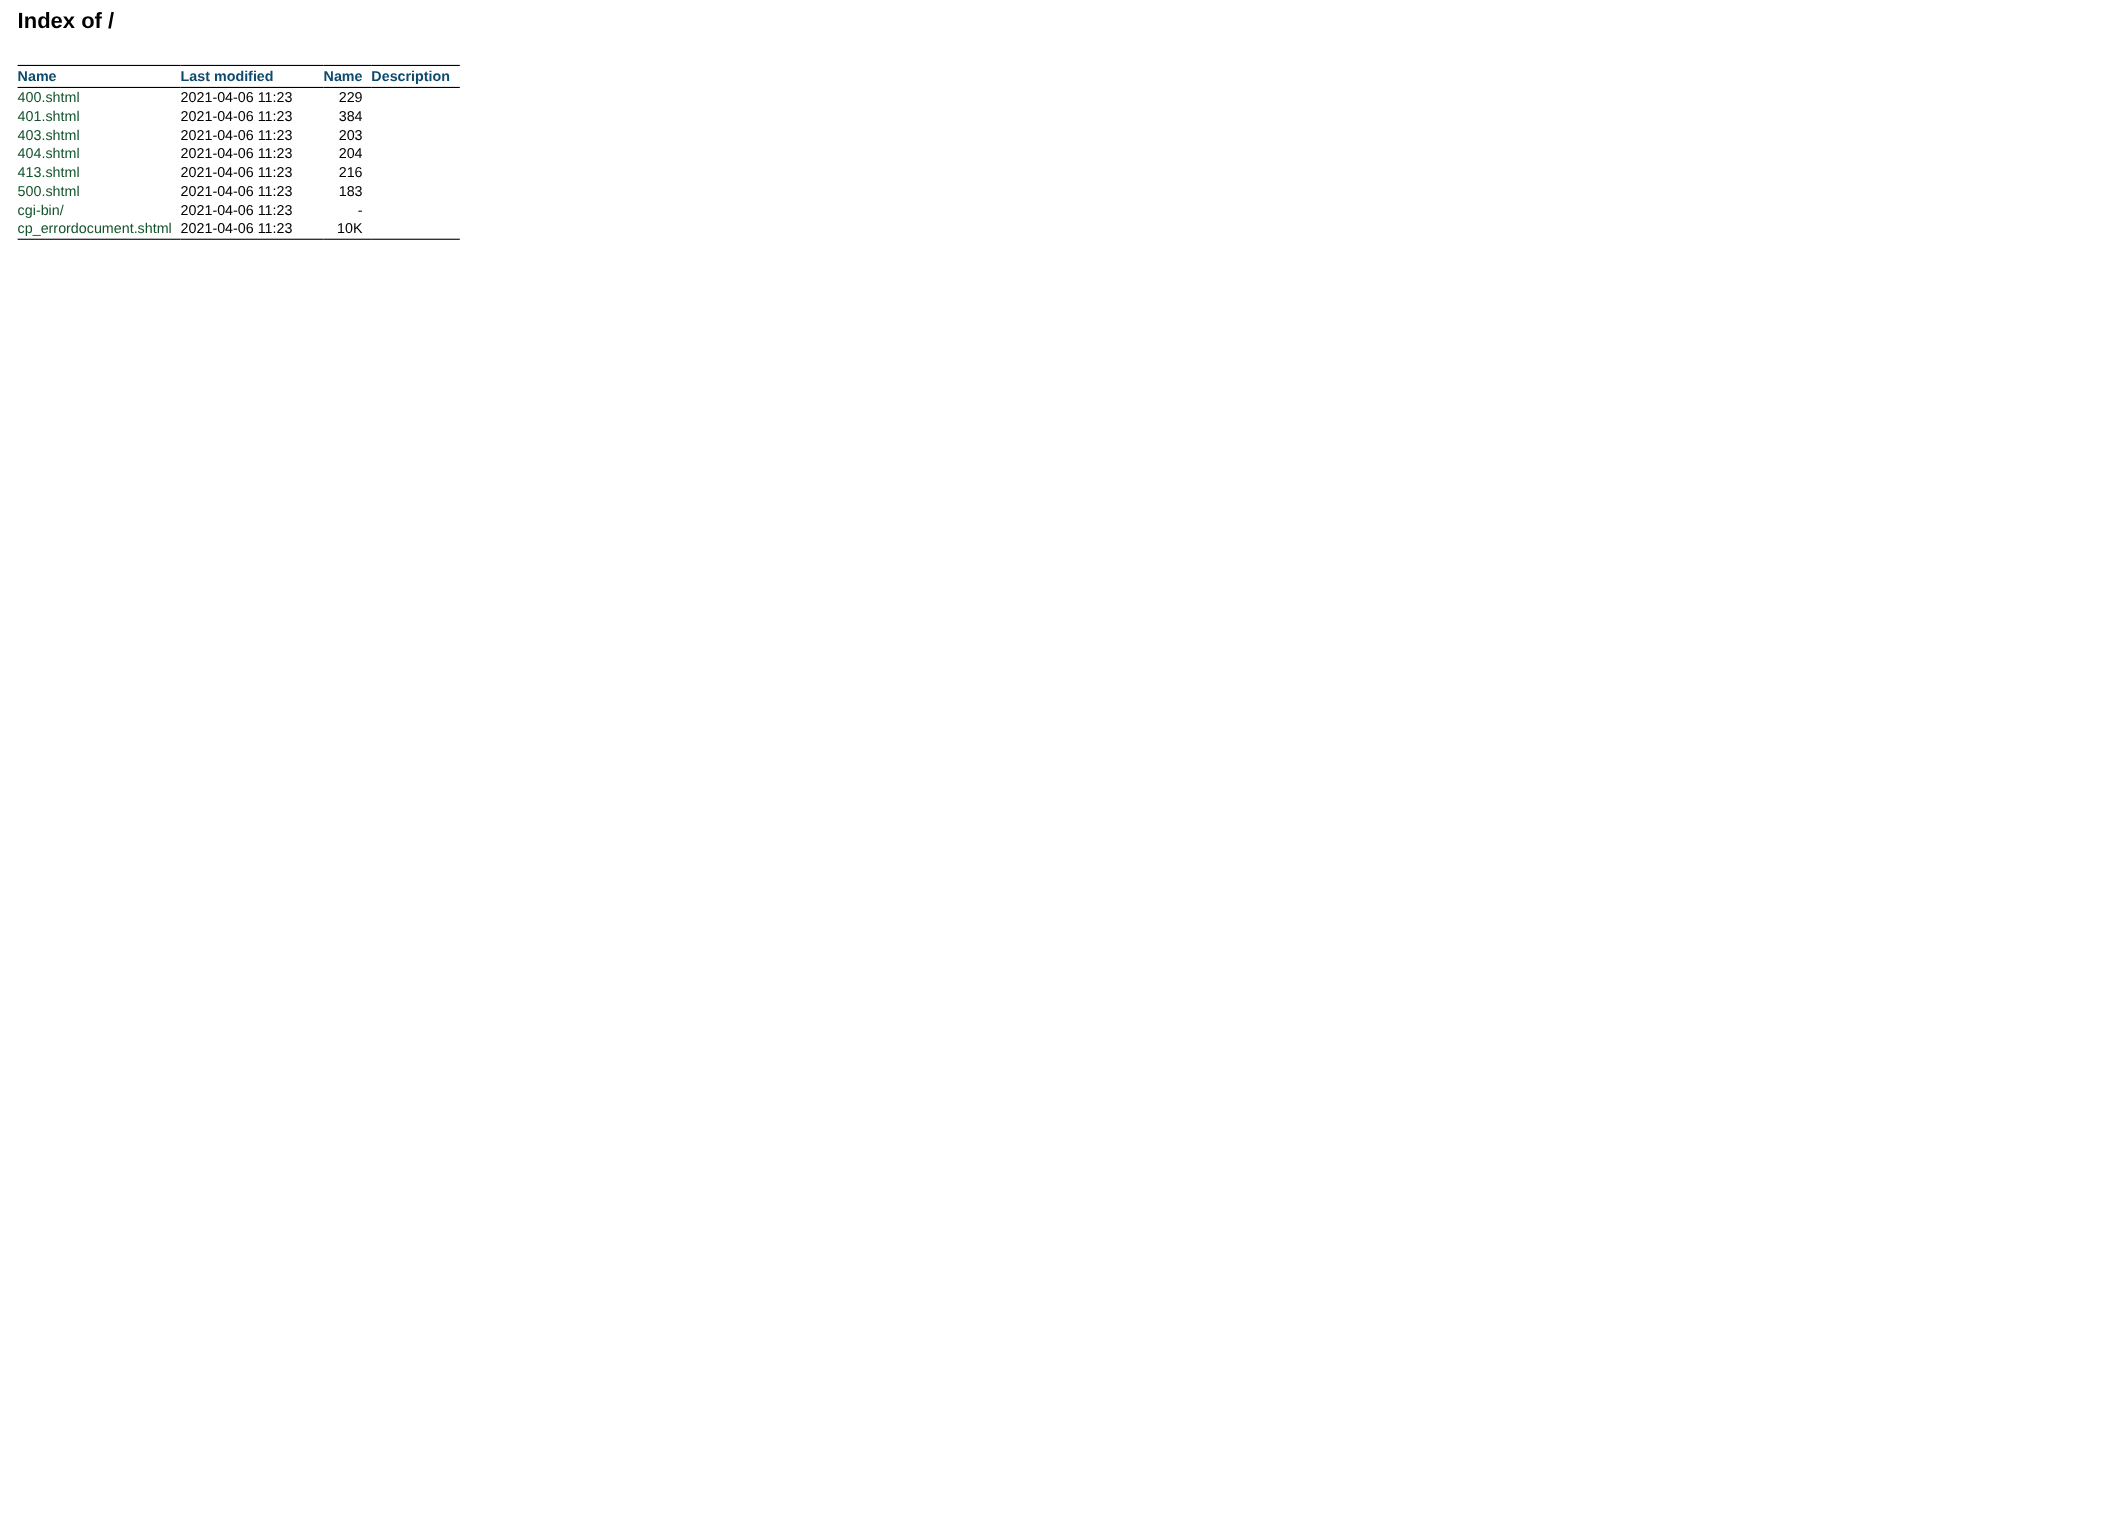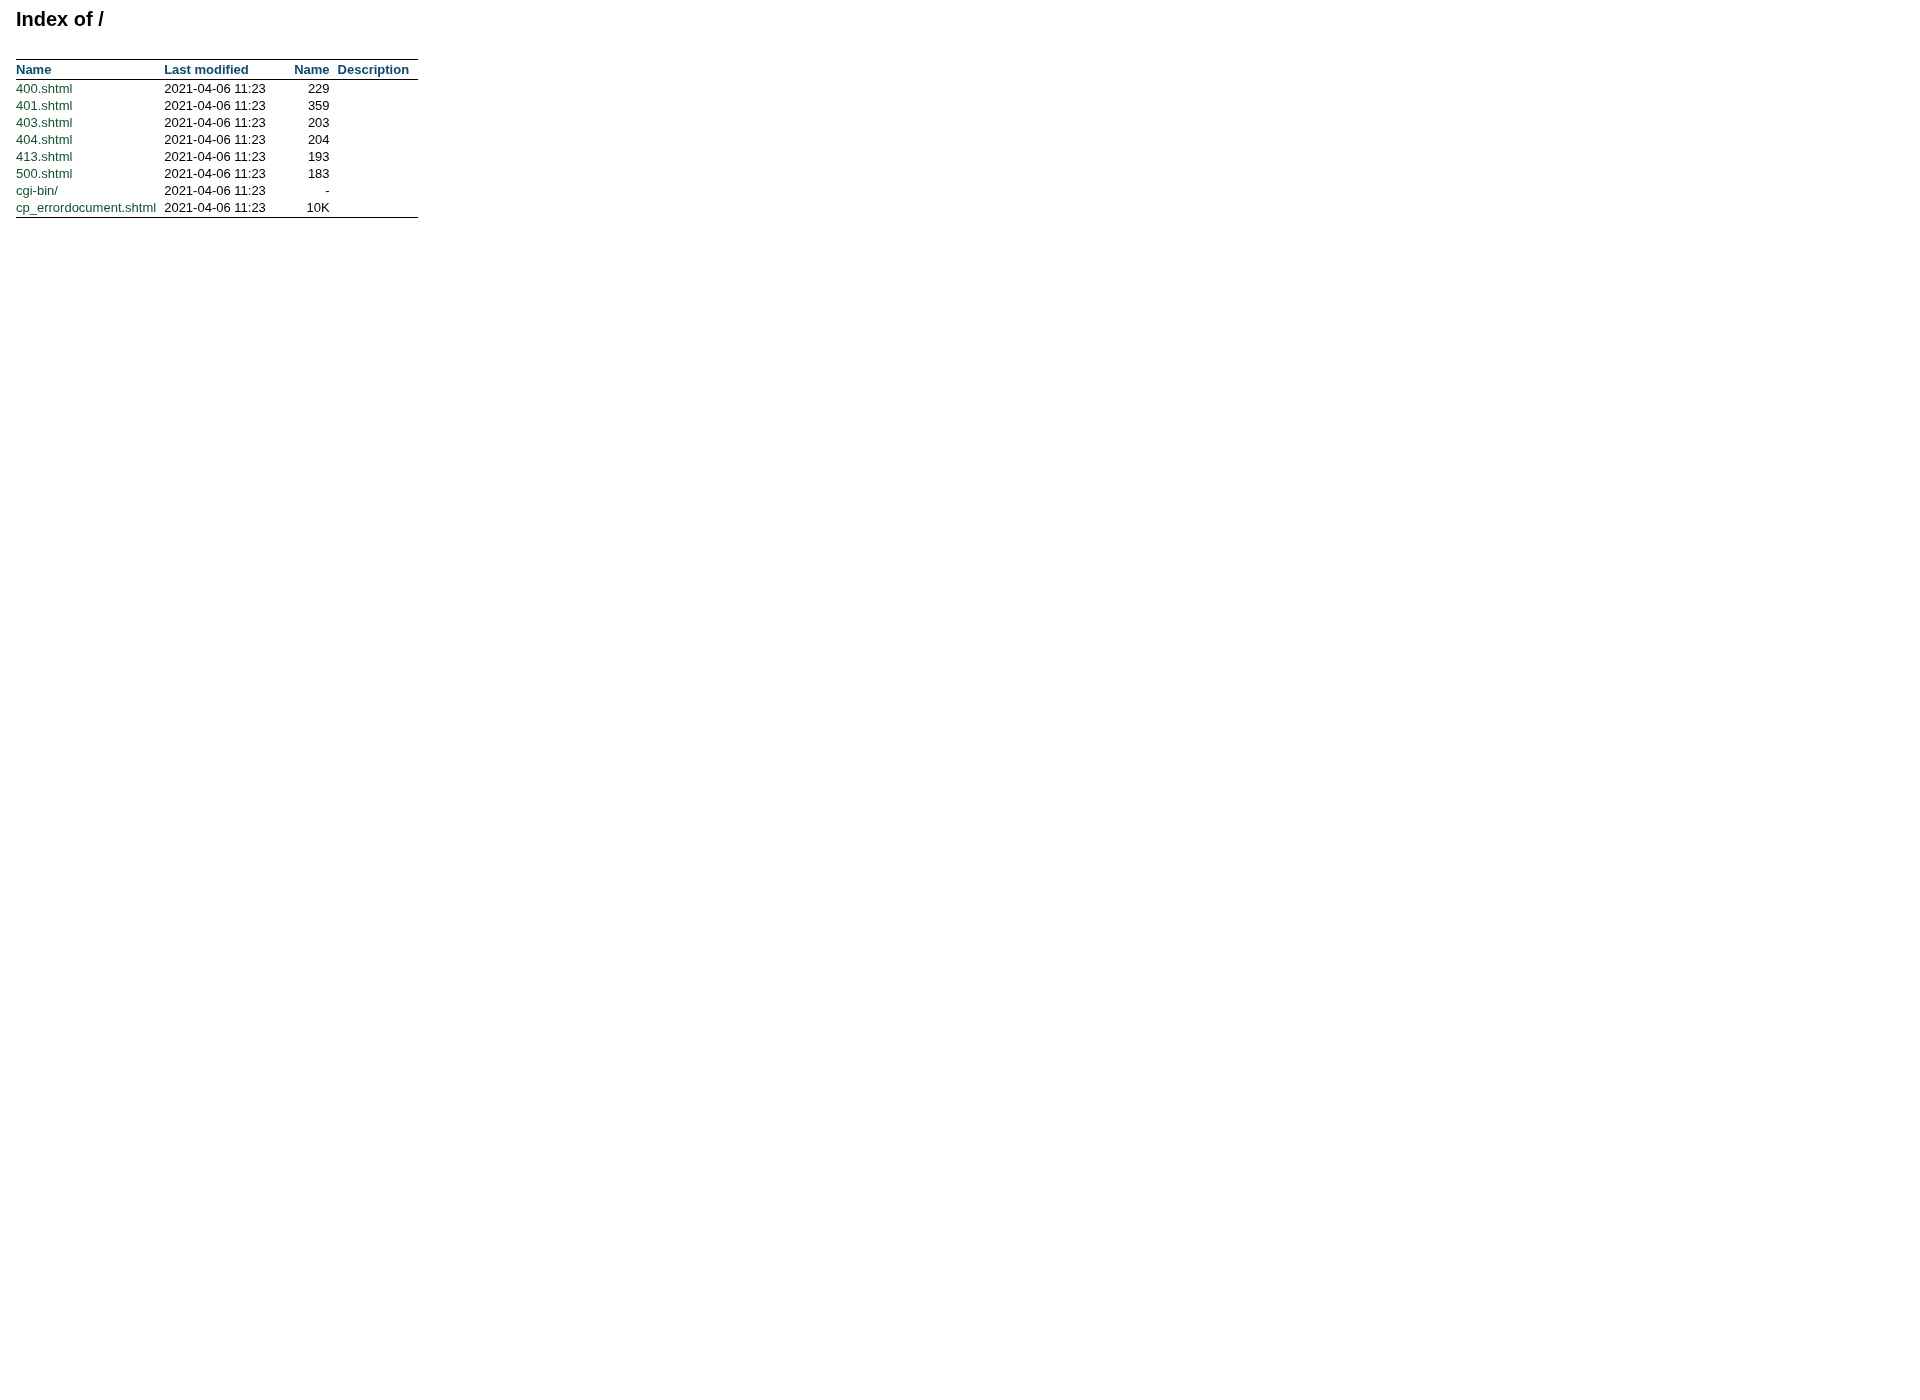--- a/index.html
+++ b/index.html
@@ -93,39 +93,39 @@
   <tbody id="file-rows">
   <tr>
         <td class="col-name"><a href="400.shtml">400.shtml</a></td>
         <td class="col-modified">2021-04-06 11:23</td>
         <td class="col-size">229</td>
         <td class="col-desc"></td>
       </tr>
       <tr>
         <td class="col-name"><a href="401.shtml">401.shtml</a></td>
         <td class="col-modified">2021-04-06 11:23</td>
-        <td class="col-size">359</td>
+        <td class="col-size">384</td>
         <td class="col-desc"></td>
       </tr>
       <tr>
         <td class="col-name"><a href="403.shtml">403.shtml</a></td>
         <td class="col-modified">2021-04-06 11:23</td>
         <td class="col-size">203</td>
         <td class="col-desc"></td>
       </tr>
       <tr>
         <td class="col-name"><a href="404.shtml">404.shtml</a></td>
         <td class="col-modified">2021-04-06 11:23</td>
         <td class="col-size">204</td>
         <td class="col-desc"></td>
       </tr>
       <tr>
         <td class="col-name"><a href="413.shtml">413.shtml</a></td>
         <td class="col-modified">2021-04-06 11:23</td>
-        <td class="col-size">193</td>
+        <td class="col-size">216</td>
         <td class="col-desc"></td>
       </tr>
       <tr>
         <td class="col-name"><a href="500.shtml">500.shtml</a></td>
         <td class="col-modified">2021-04-06 11:23</td>
         <td class="col-size">183</td>
         <td class="col-desc"></td>
       </tr>
       <tr>
         <td class="col-name"><a href="cgi-bin/">cgi-bin/</a></td>

